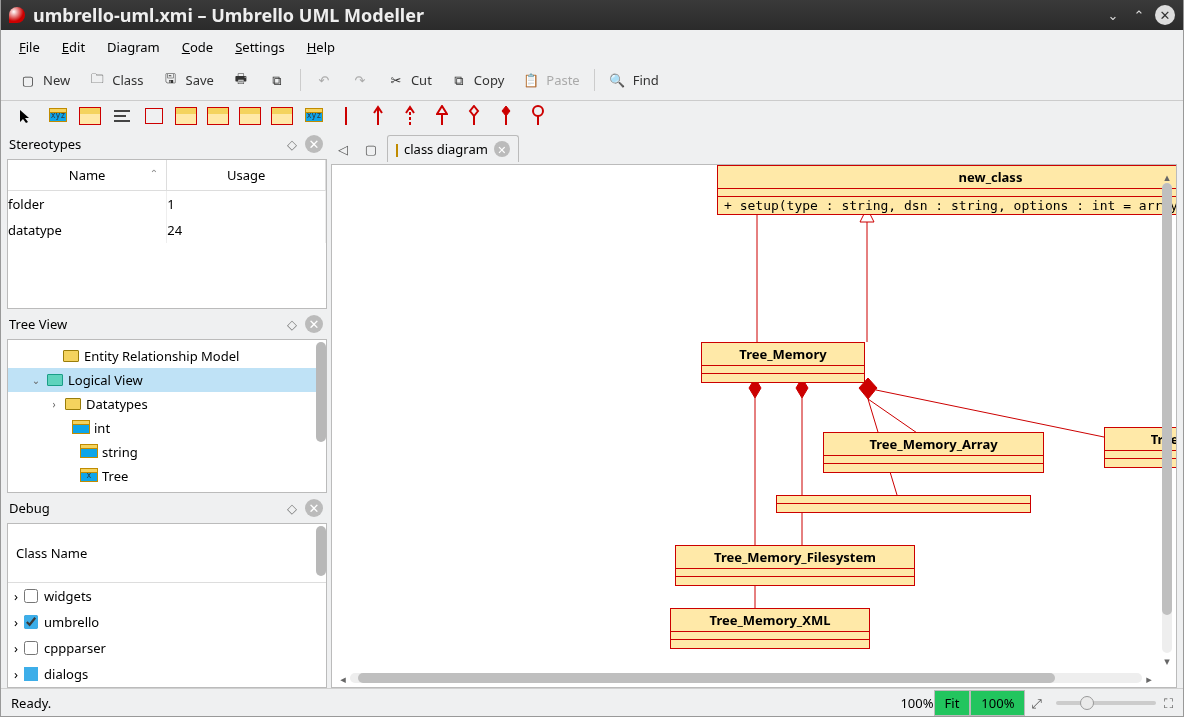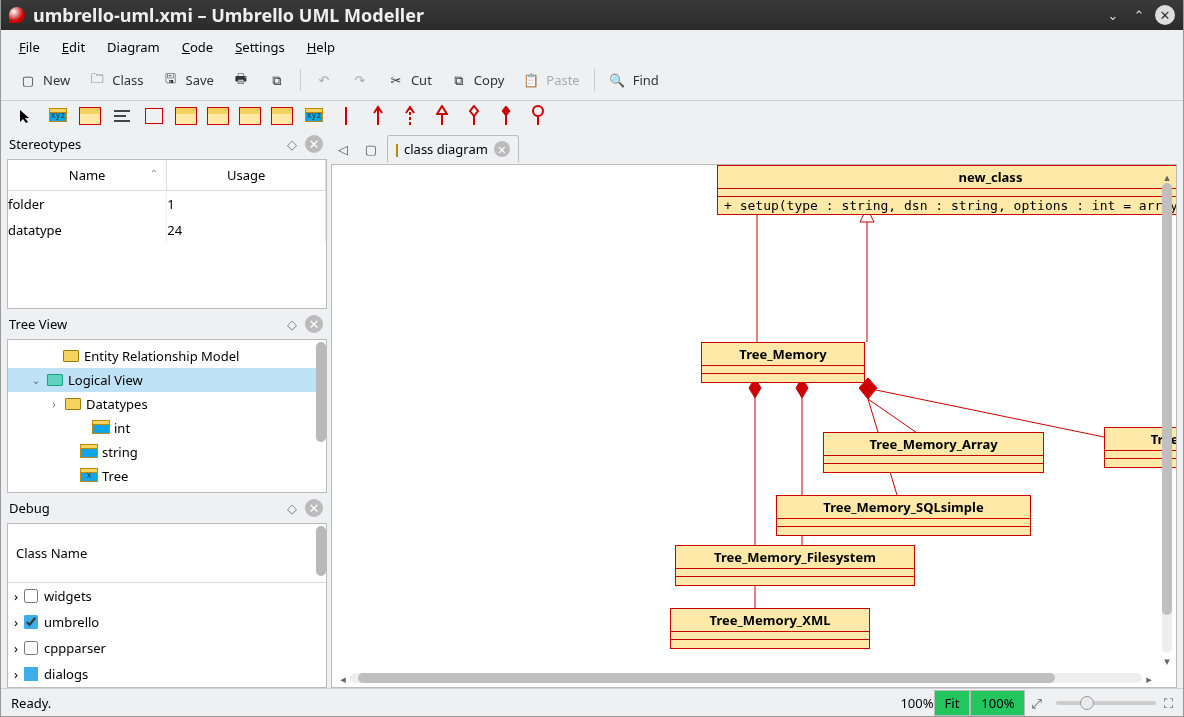--- a/index.html
+++ b/index.html
@@ -282,21 +282,21 @@
               </span>
               <span>Logical View</span>
             </div>
           <div class="tree-row" style="padding-left:40px">
               <span class="disclose">›</span>
               <span class="ticon">
                 <span class="folder-closed"></span>
               </span>
               <span>Datatypes</span>
             </div>
-          <div class="tree-row" style="padding-left:68px">
+          <div class="tree-row" style="padding-left:48px">
               <span class="disclose"></span>
               <span class="ticon">
                 <span class="typetag"></span>
               </span>
               <span>int</span>
             </div>
           <div class="tree-row" style="padding-left:56px">
               <span class="disclose"></span>
               <span class="ticon">
                 <span class="typetag"></span>
@@ -404,21 +404,20 @@
           <div class="name">Tree_Memory_SQLnested</div>
             <div class="sect"></div>
             <div class="sect"></div>
         </div>
         <div class="uml" style="left:491px;top:267px;width:221px">
           <div class="name">Tree_Memory_Array</div>
             <div class="sect"></div>
             <div class="sect"></div>
         </div>
         <div class="uml" style="left:444px;top:330px;width:255px">
-          <div class="name">Tree_Memory_SQLsimple</div>
             <div class="sect"></div>
             <div class="sect"></div>
         </div>
         <div class="uml" style="left:343px;top:380px;width:240px">
           <div class="name">Tree_Memory_Filesystem</div>
             <div class="sect"></div>
             <div class="sect"></div>
         </div>
         <div class="uml" style="left:338px;top:443px;width:200px">
           <div class="name">Tree_Memory_XML</div>

